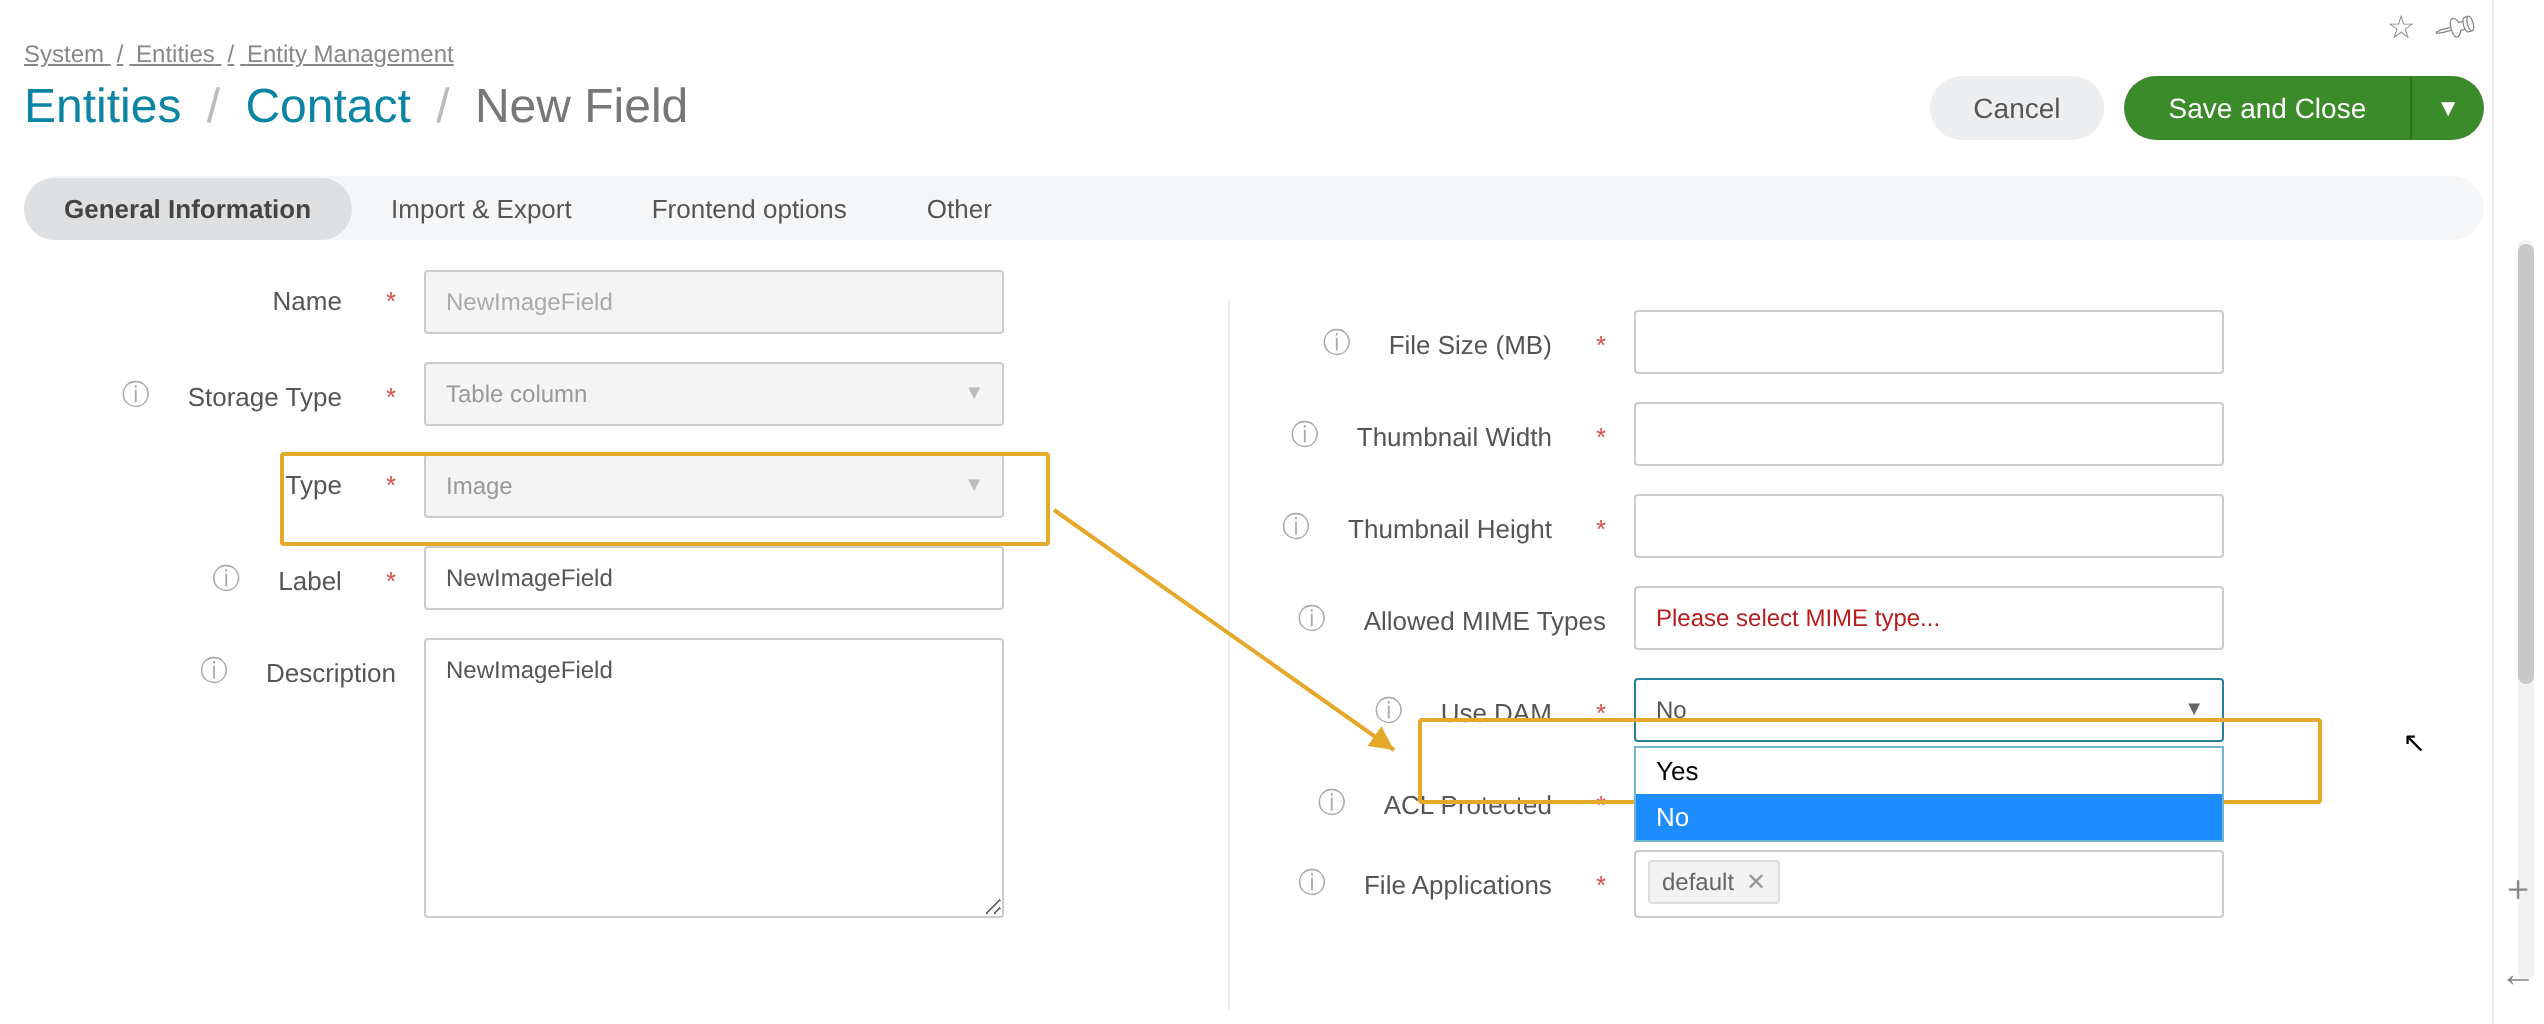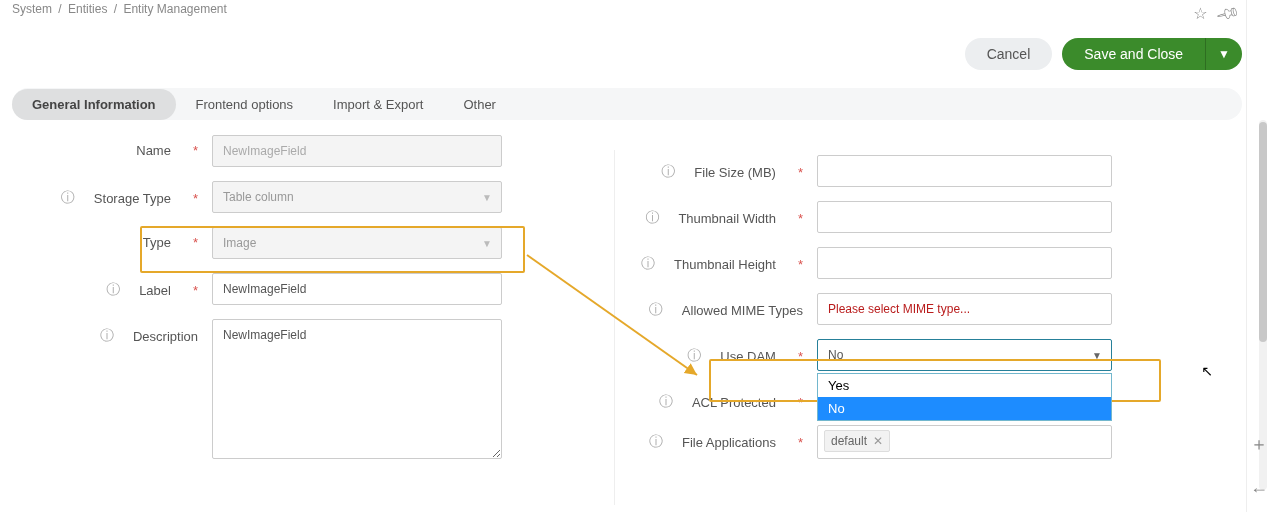--- a/index.html
+++ b/index.html
@@ -1,19 +1,19 @@
 <!DOCTYPE html>
 <html><head>
 <meta charset="utf-8">
 <style>
   * { box-sizing: border-box; margin: 0; padding: 0; font-family: Arial, Helvetica, sans-serif; }
   body { background: #fff; width: 1272px; height: 512px; position: relative; overflow: hidden; color: #444; }
 
   
-  .crumbs { position: absolute; top: 2px; left: 12px; font-size: 12px; color: #888; }
+  .crumbs { position: absolute; top: 20px; left: 12px; font-size: 12px; color: #888; text-decoration: underline; }
   .crumbs span { color: #888; }
   .crumbs .sep { margin: 0 3px; }
   .top-icons { position: absolute; top: 4px; right: 34px; display: flex; gap: 10px; color: #888; font-size: 16px; }
 
   
   .title-row { position: absolute; top: 38px; left: 12px; right: 30px; display: flex; align-items: center; }
   .title-crumbs { font-size: 24px; font-weight: normal; }
   .title-crumbs .lnk { color: #0c84a3; }
   .title-crumbs .sl { color: #bbb; margin: 0 6px; }
   .title-crumbs .cur { color: #777; }
@@ -84,33 +84,40 @@
   <span>Entities</span>
   <span class="sep">/</span>
   <span>Entity Management</span>
 </div>
 <div class="top-icons">
   <span>☆</span>
   <span style="transform: rotate(30deg); display:inline-block;">📌︎</span>
 </div>
 
 <div class="title-row">
+  <div class="title-crumbs">
+    <span class="lnk">Entities</span>
+    <span class="sl">/</span>
+    <span class="lnk">Contact</span>
+    <span class="sl">/</span>
+    <span class="cur">New Field</span>
+  </div>
   <div class="actions">
     <button class="btn-cancel">Cancel</button>
     <div class="save-group">
       <button class="btn-save">Save and Close</button>
       <button class="btn-save-drop">▼</button>
     </div>
   </div>
 </div>
 
 <div class="tabs">
   <div class="tab active">General Information</div>
+  <div class="tab">Import &amp; Export</div>
   <div class="tab">Frontend options</div>
-  <div class="tab">Import &amp; Export</div>
   <div class="tab">Other</div>
 </div>
 
 <div class="form-area">
   <div class="divider"></div>
 
   <div class="col-left">
 
     <div class="row">
       <div class="lbl">

